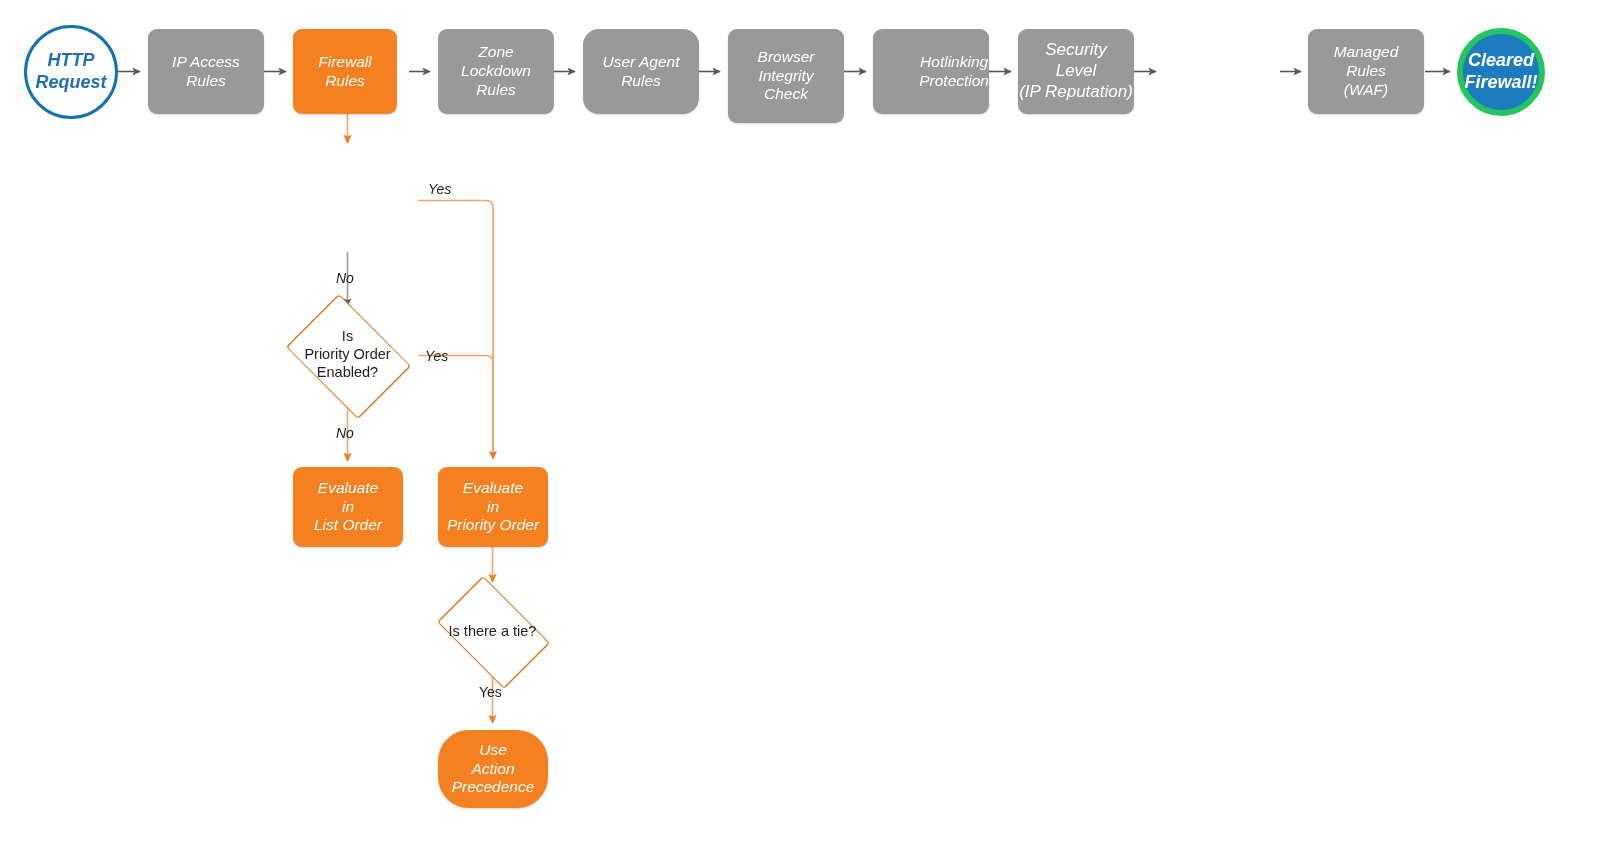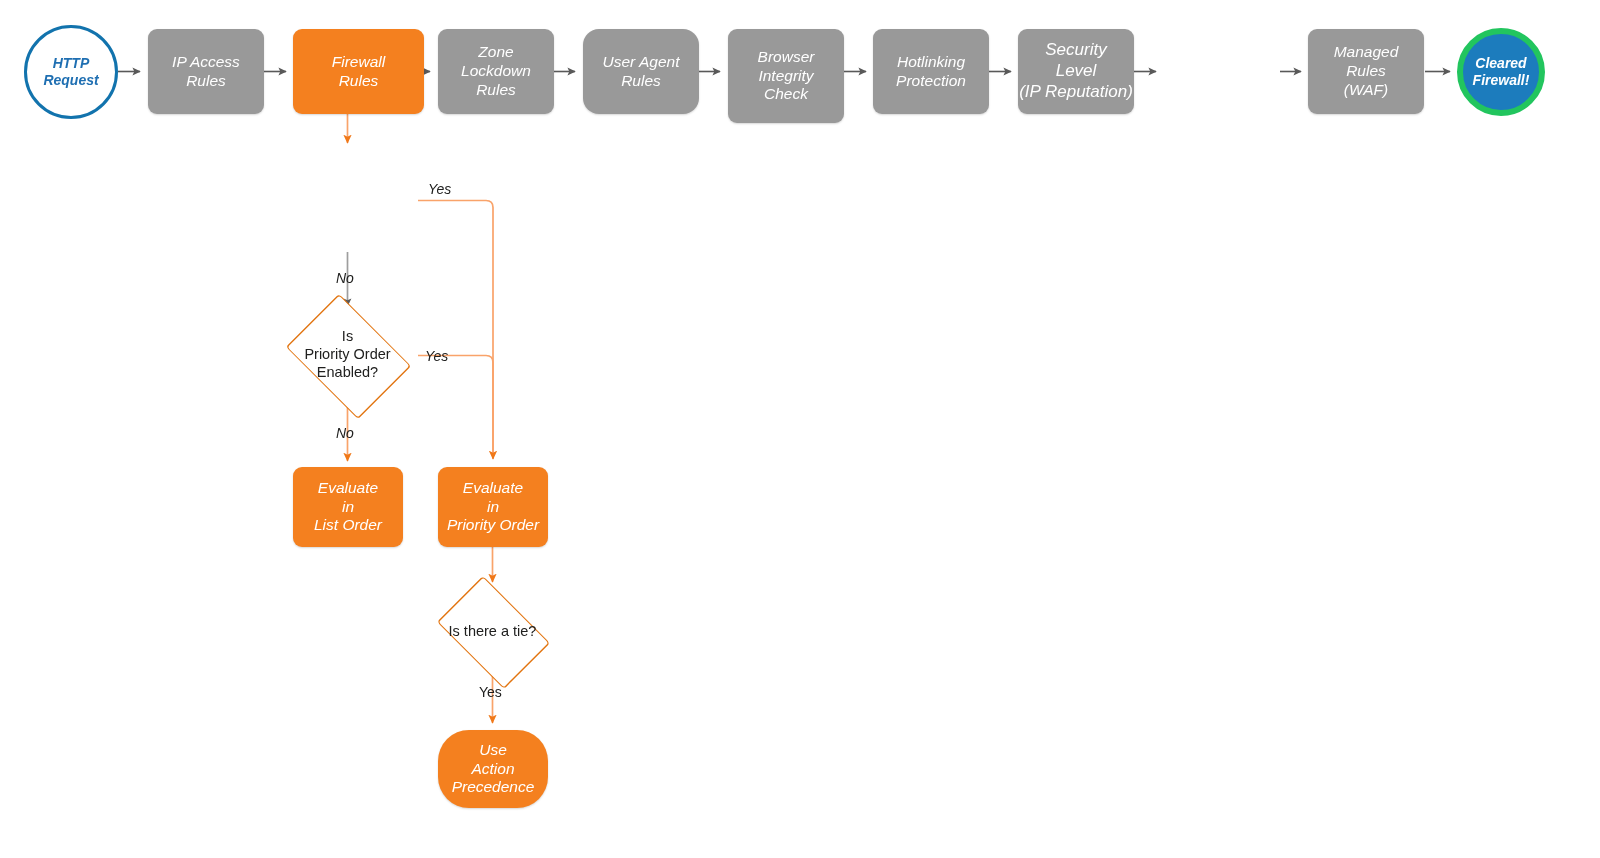--- a/index.html
+++ b/index.html
@@ -49,21 +49,21 @@
     box-shadow: 0 1px 2px rgba(0,0,0,0.16);
   }
   .node.process.gray  { background: #999999; }
   .node.process.orange{ background: #f4801f; }
 
   
   .node.terminator {
     border-radius: 50%;
     font-style: italic;
     font-weight: bold;
-    font-size: 14px;
+    font-size: 18px;
   }
   .node.terminator.hollow {
     background: #ffffff;
     border: 3px solid #1273ad;
     color: #1f6fb2;
   }
   .node.terminator.filled {
     background: #1c7cbd;
     border: 6px solid #22c55e;
     color: #ffffff;
@@ -148,21 +148,21 @@
   <div class="node terminator hollow" style="left:24px; top:25px; width:94px; height:94px;">
     <span>HTTP
 Request</span>
   </div>
 
   <div class="node process gray" style="left:148px; top:29px; width:116px; height:85px;justify-content:center;">
     <span>IP Access
 Rules</span>
   </div>
 
-  <div class="node process orange" style="left:293px; top:29px; width:131px; height:85px;">
+  <div class="node process orange" style="left:293px; top:29px; width:104px; height:85px;">
     <span>Firewall
 Rules</span>
   </div>
 
   <div class="node process gray" style="left:438px; top:29px; width:116px; height:85px;">
     <span>Zone
 Lockdown
 Rules</span>
   </div>
 
@@ -170,21 +170,21 @@
     <span>User Agent
 Rules</span>
   </div>
 
   <div class="node process gray" style="left:728px; top:29px; width:116px; height:94px;">
     <span>Browser
 Integrity
 Check</span>
   </div>
 
-  <div class="node process gray" style="left:873px; top:29px; width:116px; height:85px;">
+  <div class="node process gray" style="left:873px; top:29px; width:116px; height:85px;justify-content:flex-end;">
     <span>Hotlinking
 Protection</span>
   </div>
 
   <div class="node process gray" style="left:1018px; top:29px; width:116px; height:85px; font-size:17px;">
     <span>Security
 Level
 (IP Reputation)</span>
   </div>
 

